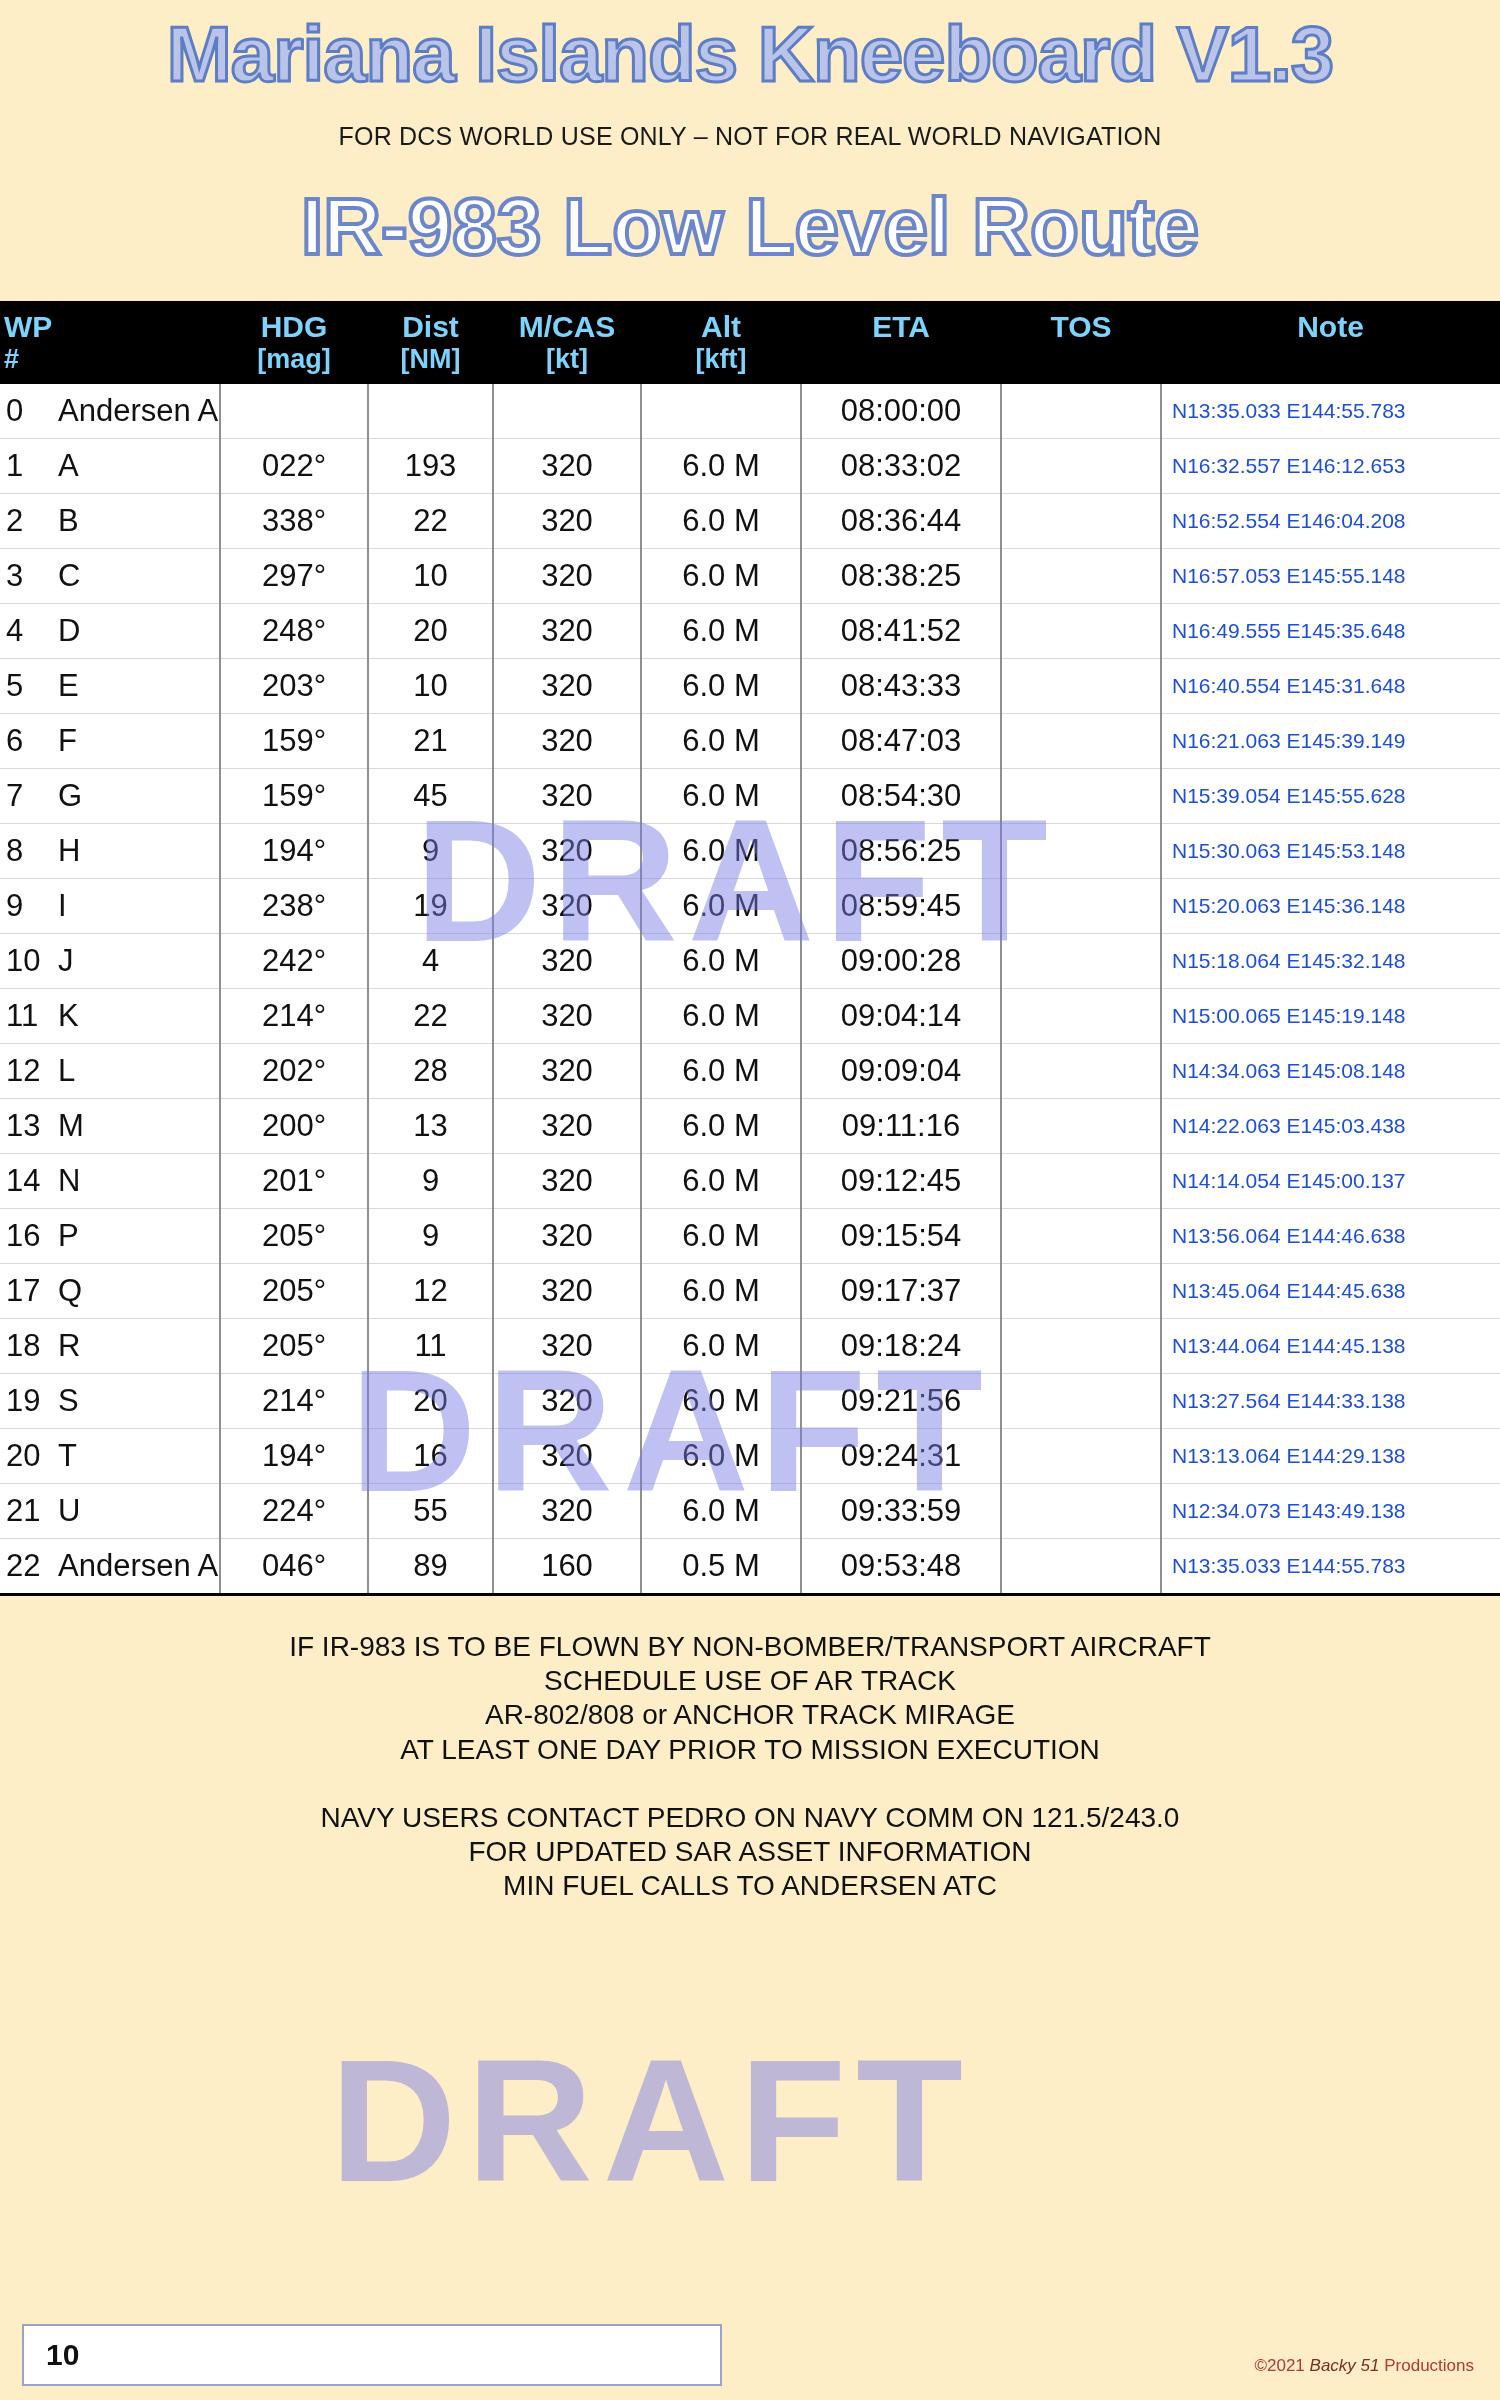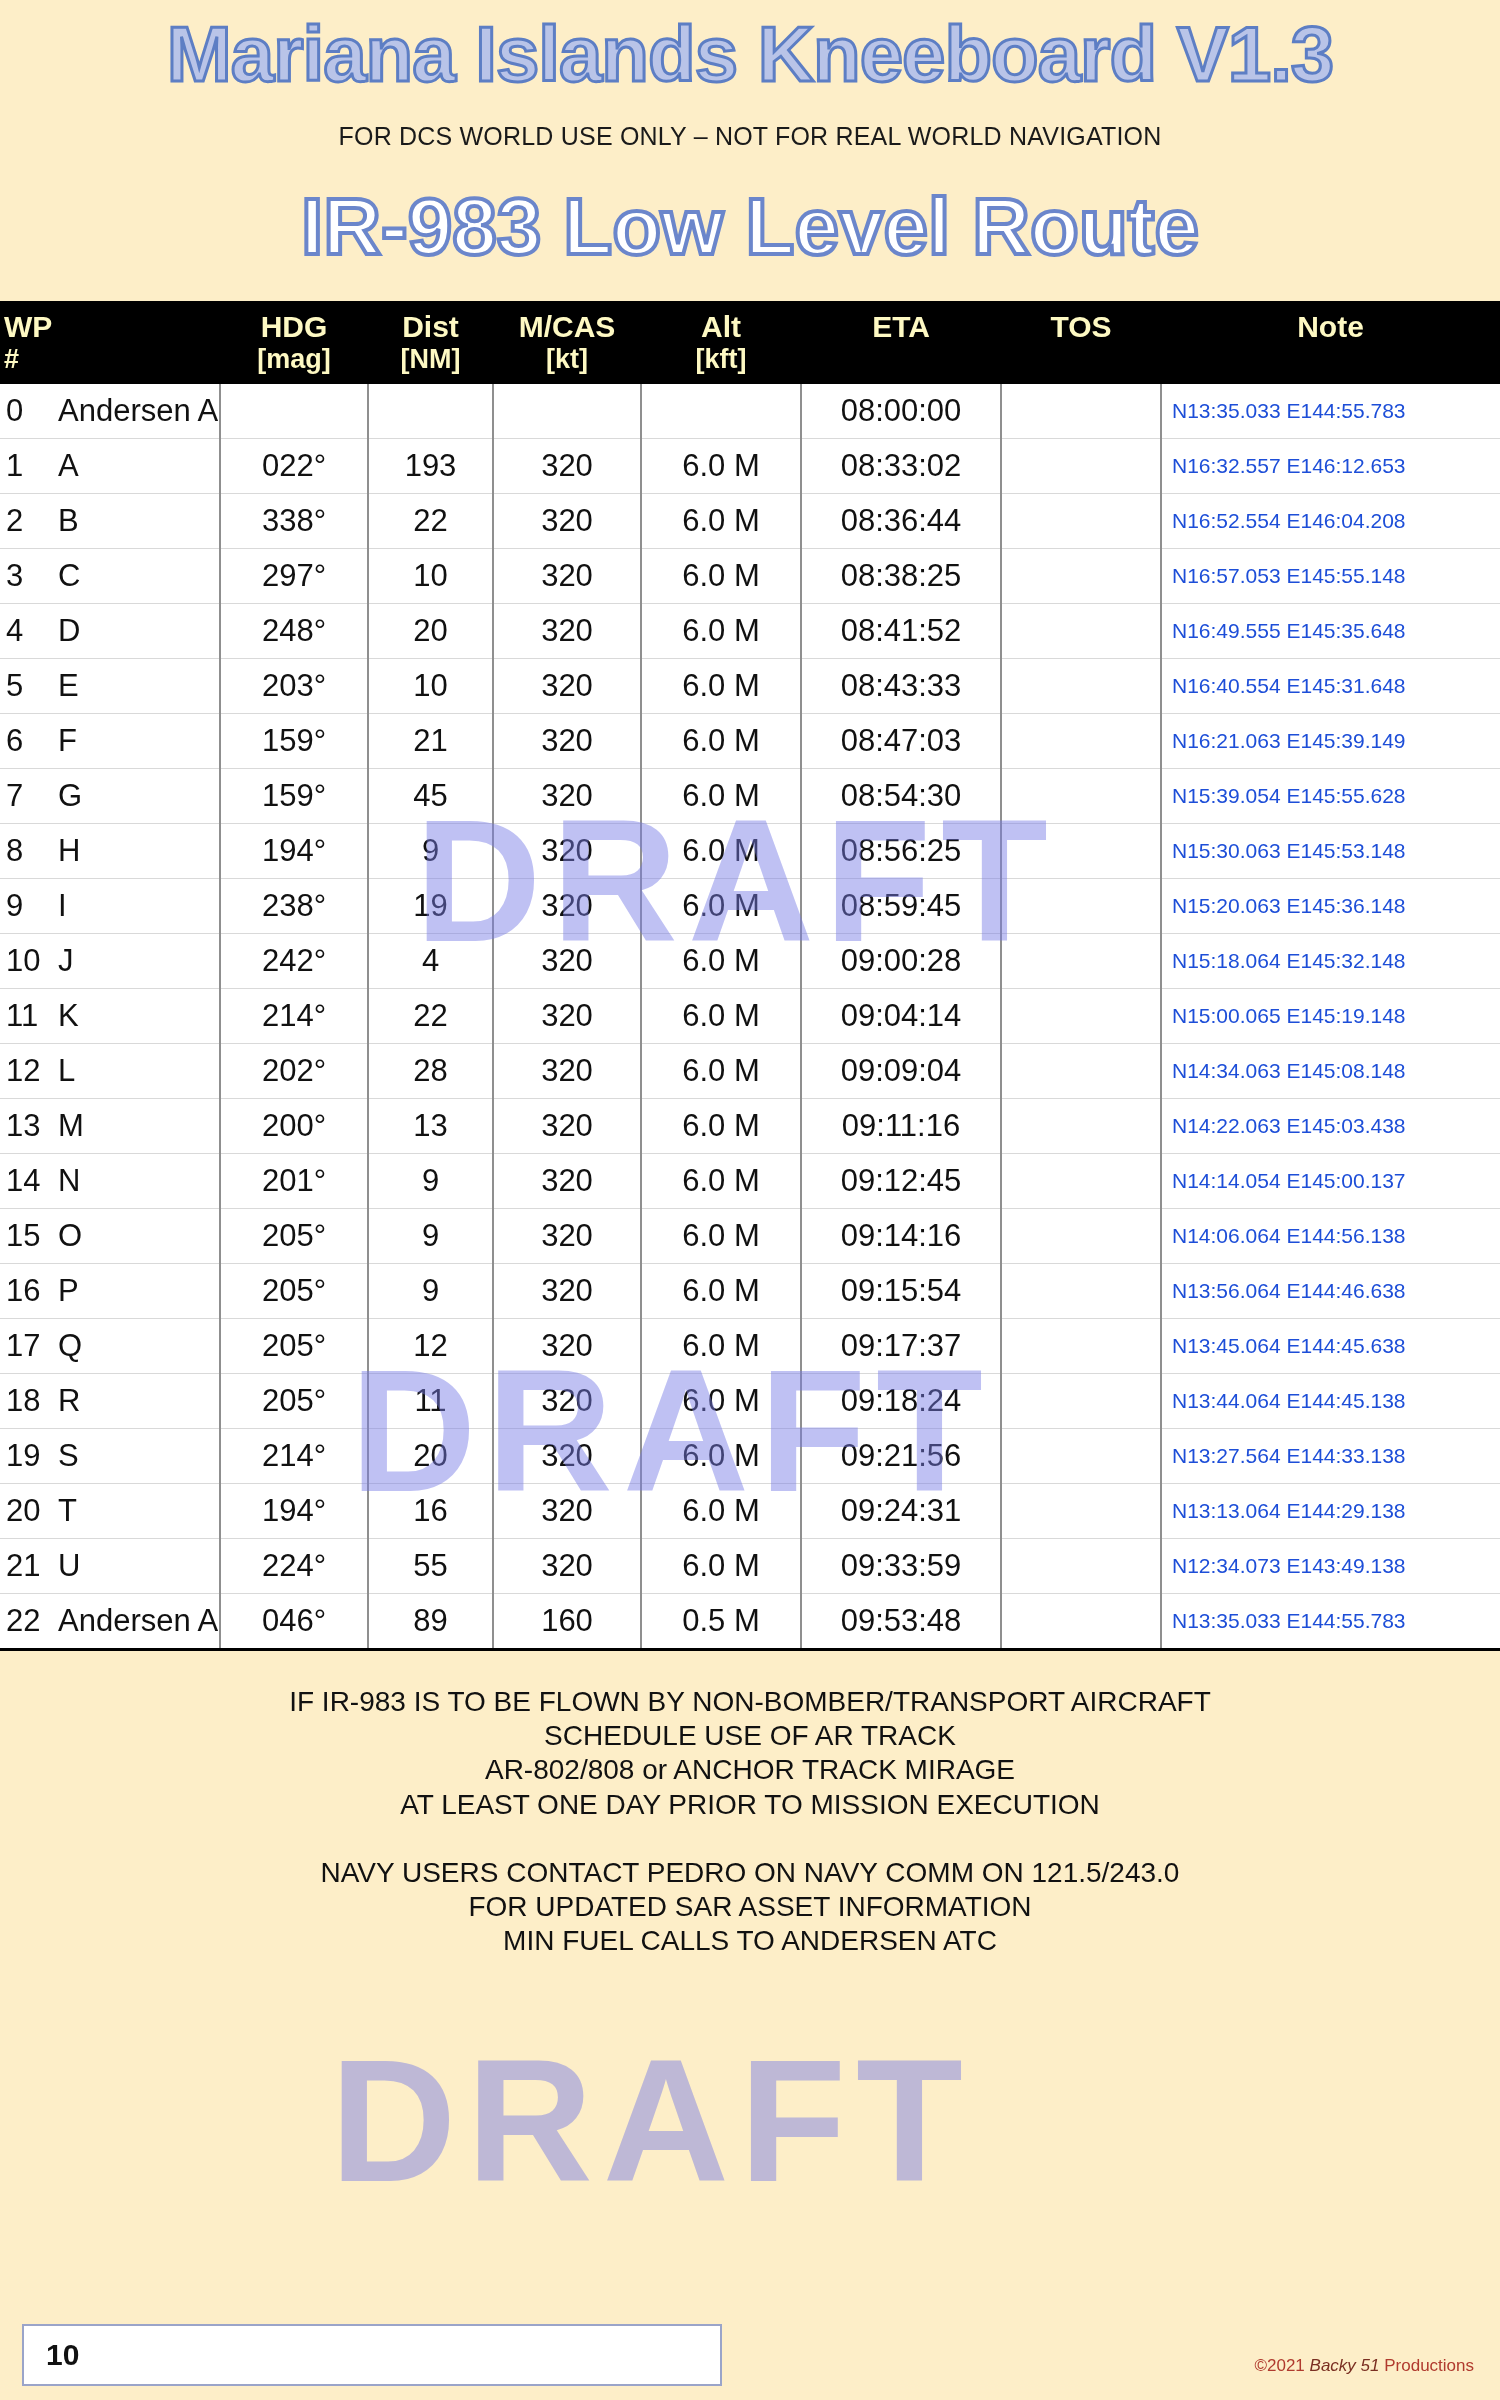--- a/index.html
+++ b/index.html
@@ -60,21 +60,21 @@
     border-bottom: 3px solid #000;
     position: relative;
   }
   table.nav {
     border-collapse: collapse;
     width: 1500px;
     table-layout: fixed;
   }
   table.nav thead th {
     background: #000000;
-    color: #fef9c3;
+    color: #7dd3fc;
     font-size: 30px;
     font-weight: bold;
     padding: 6px 4px 10px 4px;
     vertical-align: top;
     border: none;
   }
   th .unit {
     display: block;
     font-size: 27px;
     font-weight: bold;
@@ -398,31 +398,20 @@
             <td class="wpname">N</td>
             <td>201°</td>
             <td>9</td>
             <td>320</td>
             <td>6.0 M</td>
             <td>09:12:45</td>
             <td></td>
             <td class="note">N14:14.054 E145:00.137</td>
           </tr>
           <tr>
-            <td class="wpnum">15</td>
-            <td class="wpname">O</td>
-            <td>205°</td>
-            <td>9</td>
-            <td>320</td>
-            <td>6.0 M</td>
-            <td>09:14:16</td>
-            <td></td>
-            <td class="note">N14:06.064 E144:56.138</td>
-          </tr>
-          <tr>
             <td class="wpnum">16</td>
             <td class="wpname">P</td>
             <td>205°</td>
             <td>9</td>
             <td>320</td>
             <td>6.0 M</td>
             <td>09:15:54</td>
             <td></td>
             <td class="note">N13:56.064 E144:46.638</td>
           </tr>

